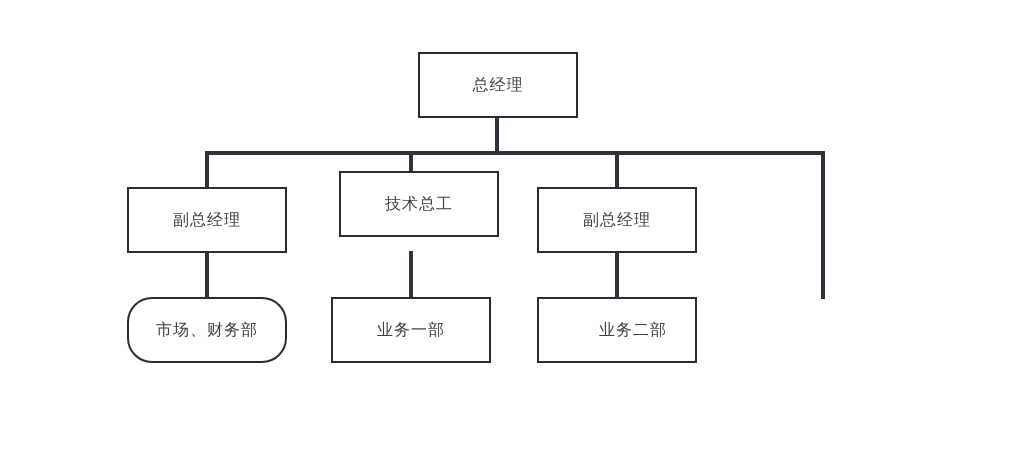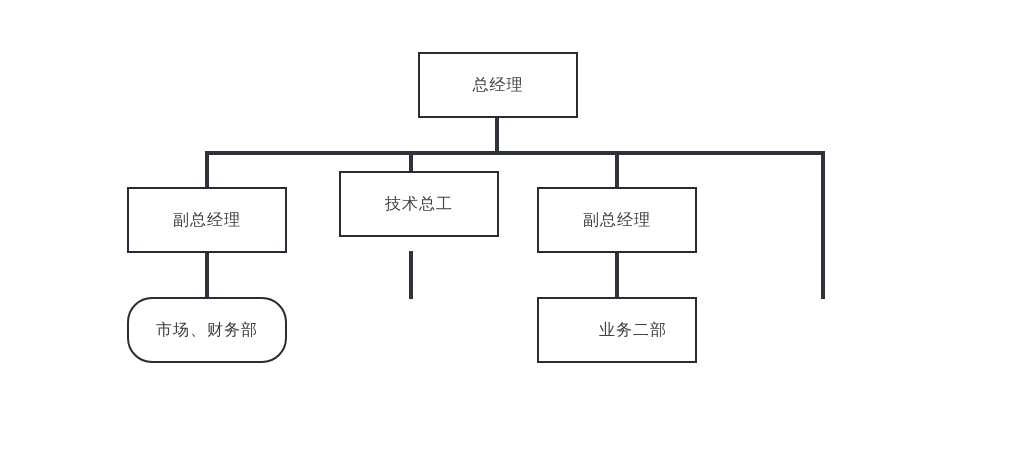--- a/index.html
+++ b/index.html
@@ -64,17 +64,20 @@
   <div class="node" style="left:331px; top:171px;margin-left:8px;">
     <span>技术总工</span>
   </div>
   <div class="node" style="left:537px; top:187px;">
     <span>副总经理</span>
   </div>
 
   <div class="node" style="left:127px; top:297px;border-radius:25px;">
     <span>市场、财务部</span>
   </div>
+  <div class="node" style="left:331px; top:297px;">
+    <span>业务一部</span>
+  </div>
   <div class="node" style="left:537px; top:297px;padding-left:32px;">
     <span>业务二部</span>
   </div>
 
 </div>
 
 </body></html>

